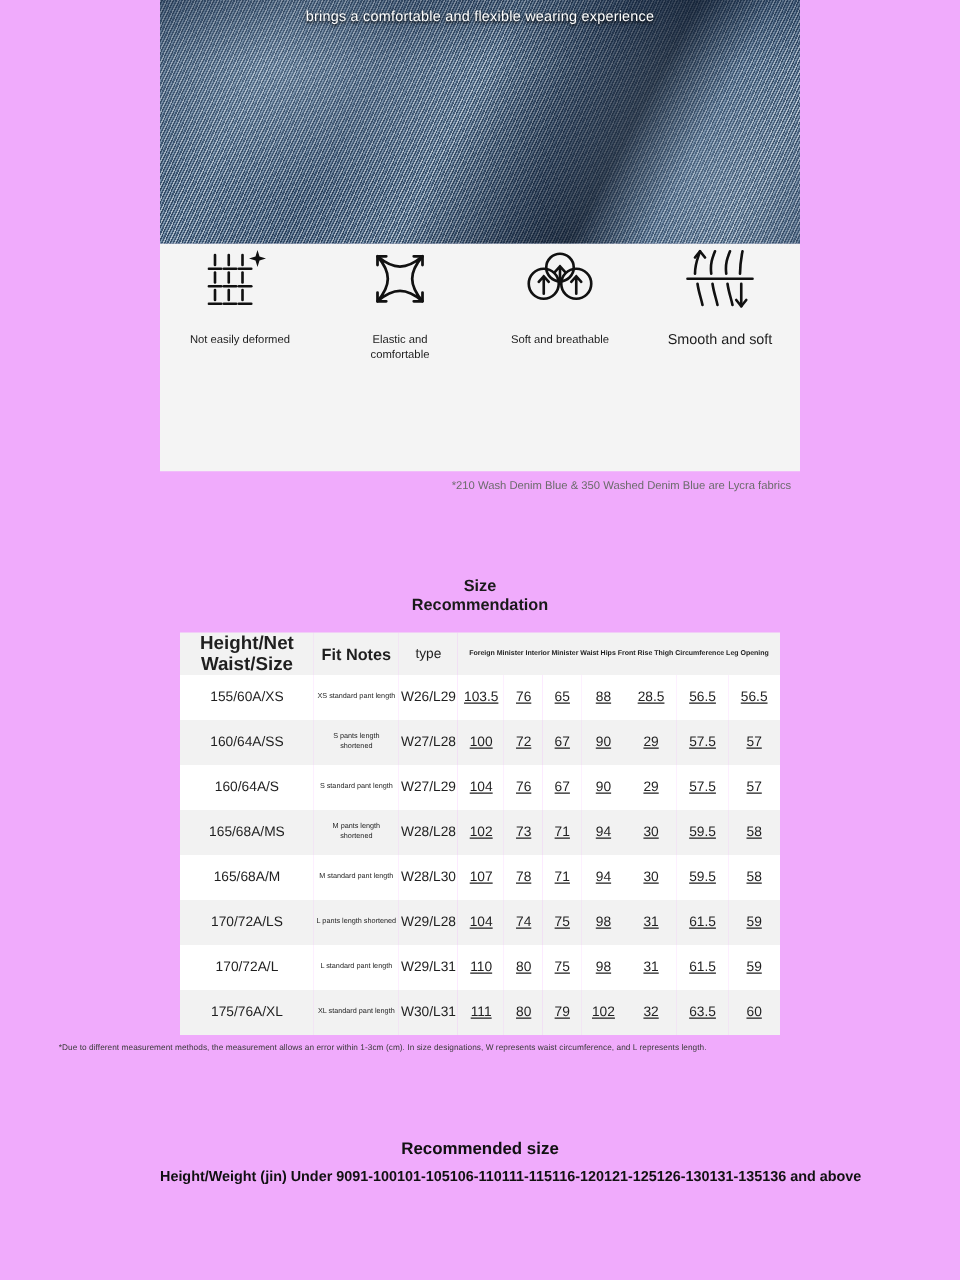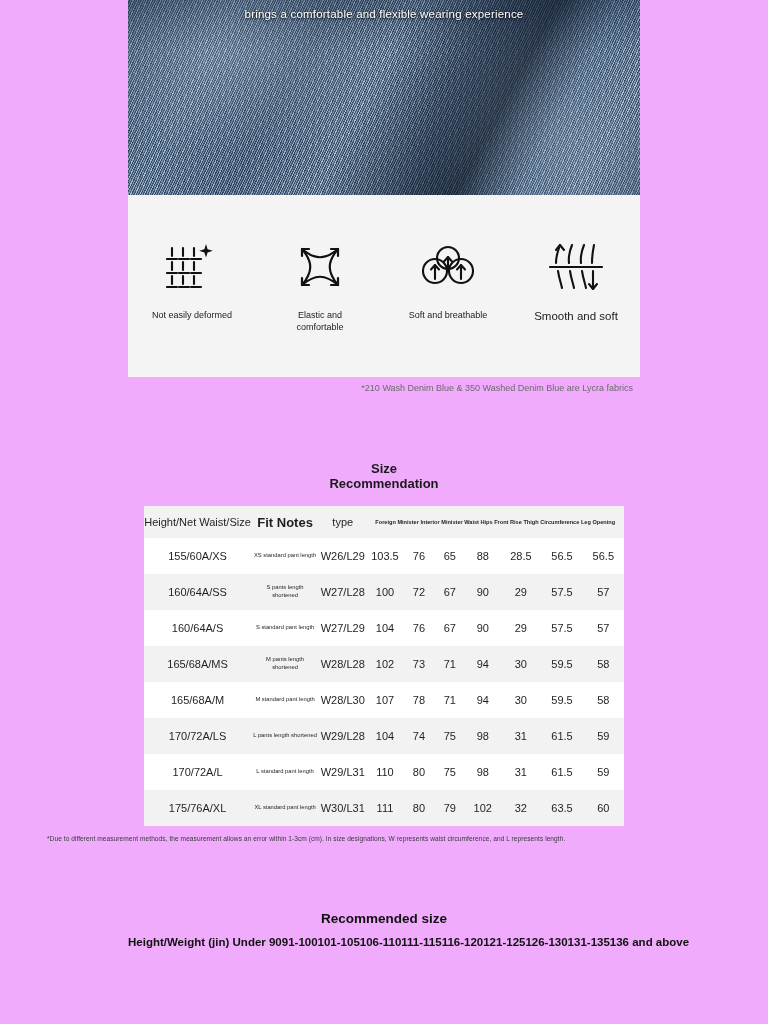--- a/index.html
+++ b/index.html
@@ -97,21 +97,20 @@
     top: 195px;
     width: 512px;
     height: 182px;
     background: #f4f4f4;
   }
   .feature-grid {
     display: flex;
     width: 100%;
     height: 100%;
     align-items: flex-start;
-    padding-top: 44px;
     box-sizing: border-box;
   }
   .feature {
     flex: 1 1 25%;
     display: flex;
     flex-direction: column;
     align-items: center;
   }
   .feature-icon {
     height: 56px;
@@ -169,29 +168,29 @@
     padding: 0;
     text-align: center;
     vertical-align: middle;
     color: #1f1f1f;
   }
   .size-table thead tr { background: #f2f2f2; height: 32px; }
   .size-table tbody tr { height: 36px; }
   .size-table tbody tr:nth-child(even) { background: #f2f2f2; }
   .size-table tbody tr:nth-child(odd) { background: #ffffff; }
 
-  th.c-size   { width: 104px; font-size: 11px; font-weight: normal; }
+  th.c-size   { width: 104px; font-size: 15px; font-weight: bold; }
   th.c-notes  { width: 66px;  font-size: 13px;  font-weight: bold; }
   th.c-type   { width: 46px;  font-size: 11px;  font-weight: normal; }
   th.c-meas   { font-size: 5.6px; font-weight: bold; line-height: 1.5; padding: 0 3px; }
 
   td.c-size   { font-size: 11px; }
   td.c-notes  { font-size: 5.8px; line-height: 1.35; padding: 0 2px; }
   td.c-type   { font-size: 11px; }
-  td.num      { font-size: 11px; }
+  td.num      { font-size: 11px; text-decoration: underline; }
 
   col.w-103 { width: 36px; }
   col.w-sm  { width: 30px; }
   col.w-md  { width: 34px; }
   col.w-lg  { width: 40px; }
 
   
   .table-note {
     position: absolute;
     left: 47px;

